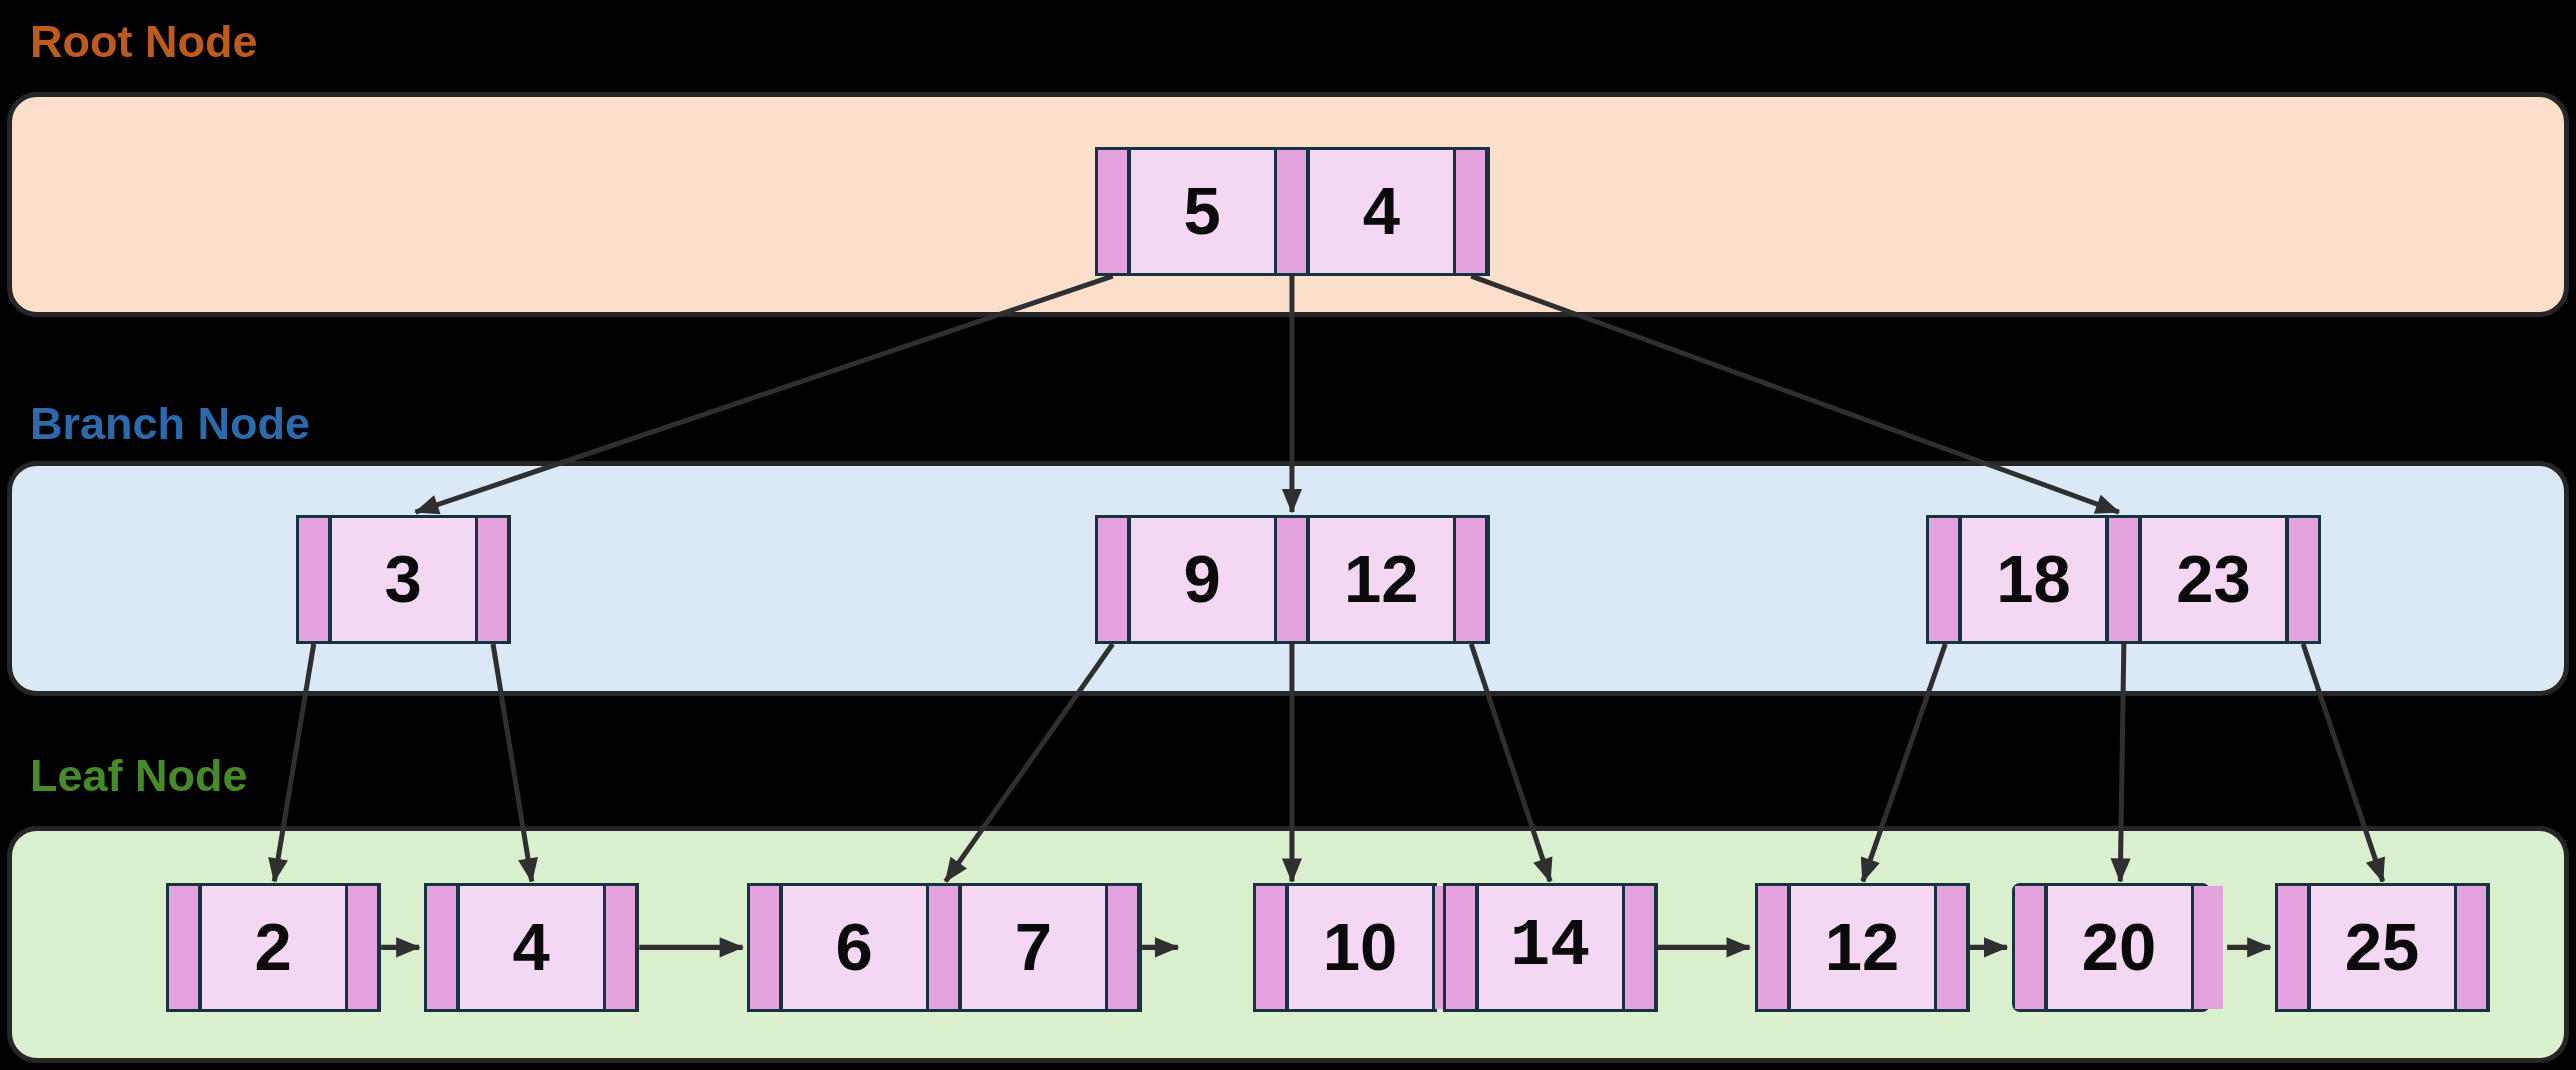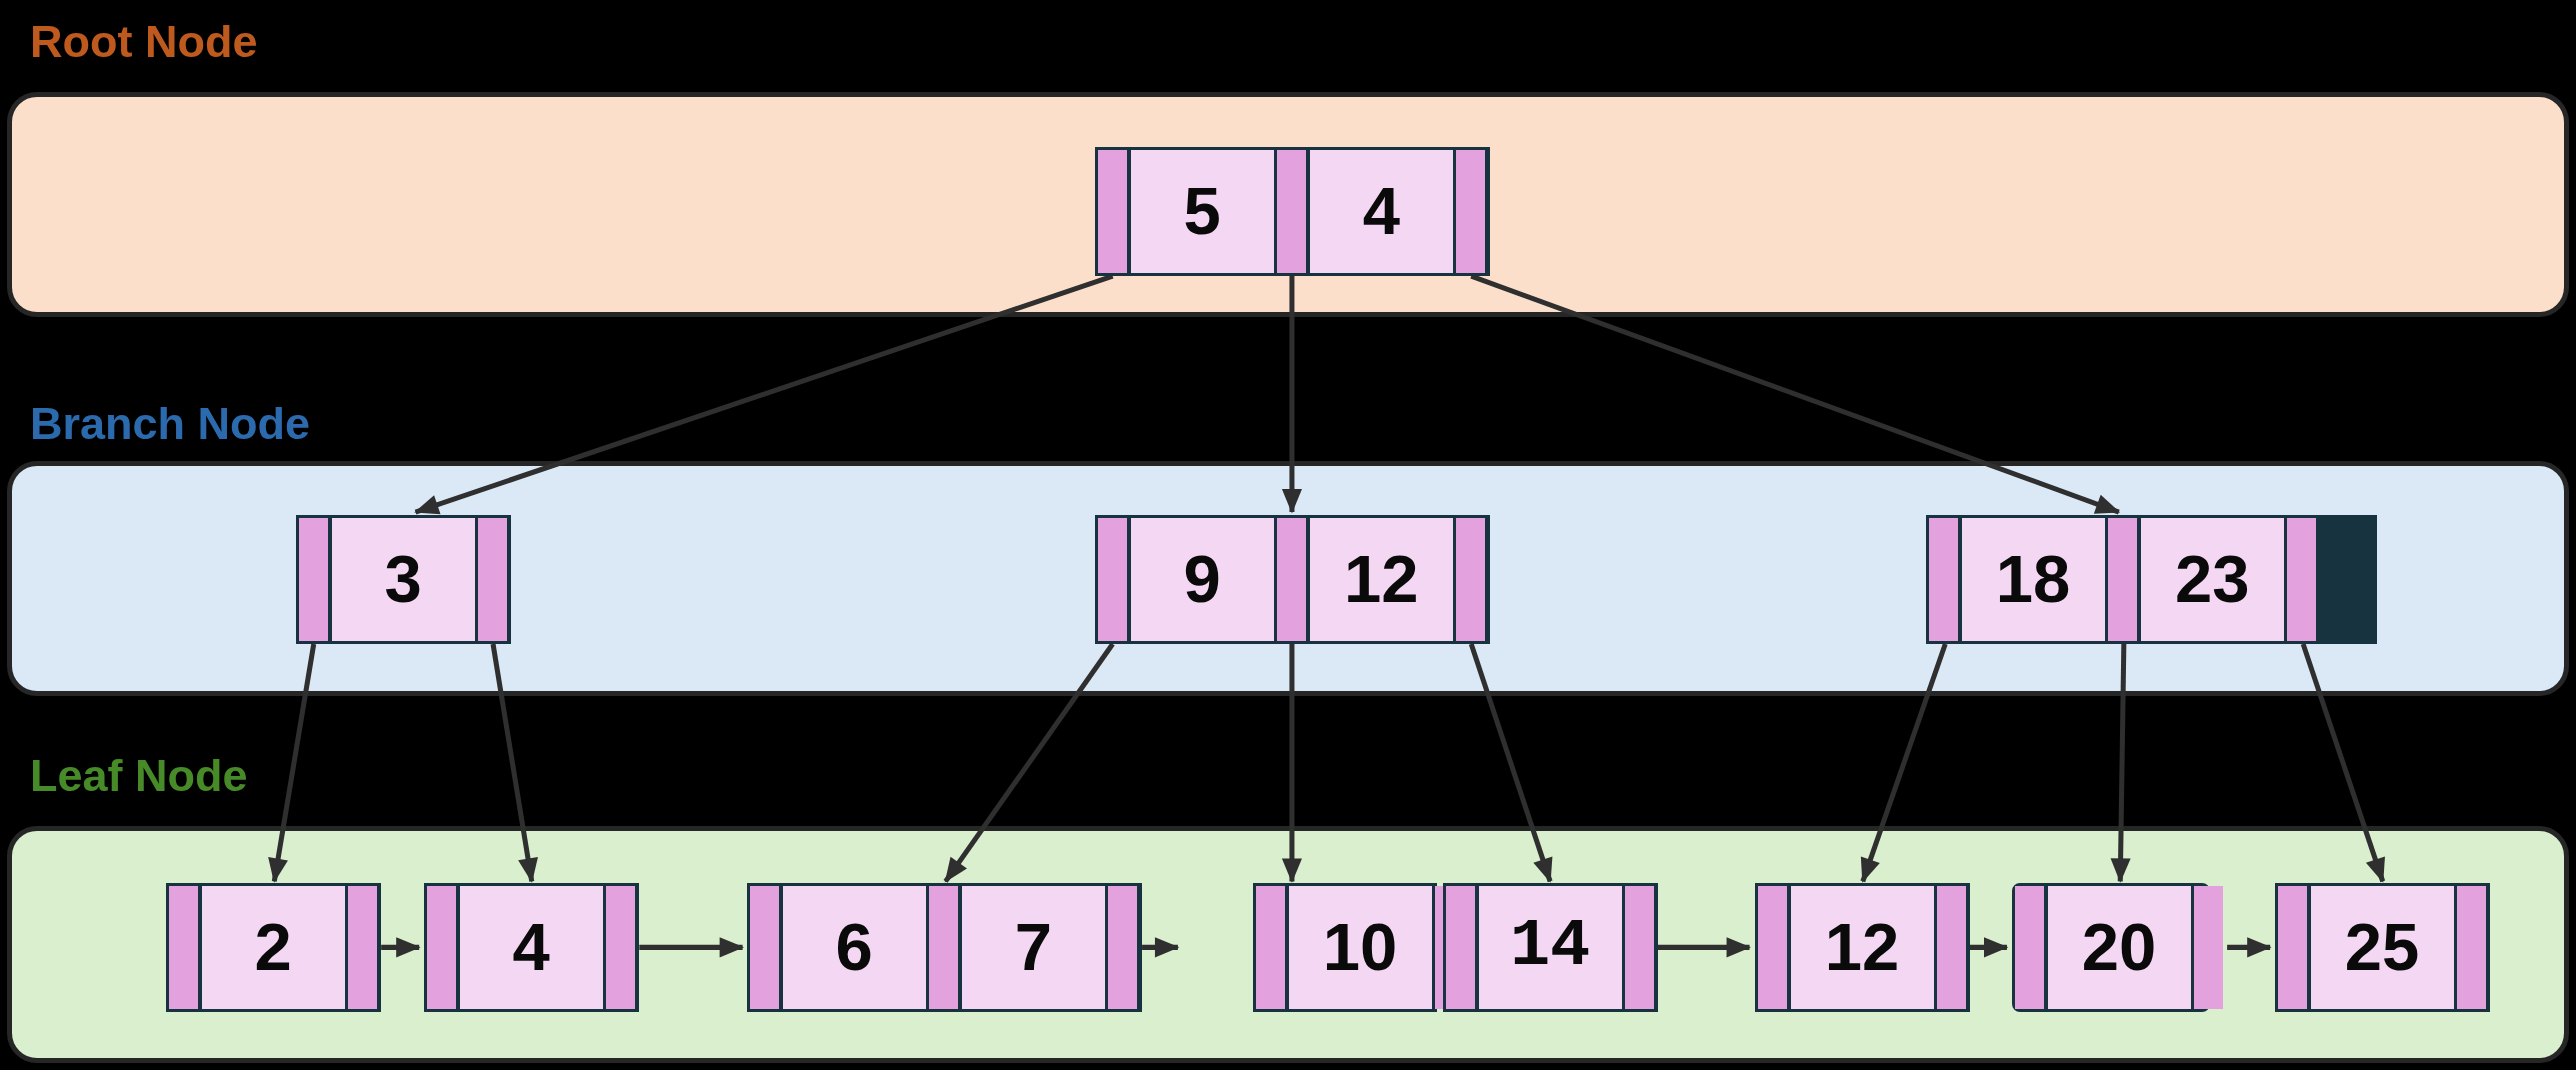--- a/index.html
+++ b/index.html
@@ -62,21 +62,21 @@
     color:#0a0a0a;
     font-size:67px;
     font-weight:bold;
     line-height:121px;
     text-align:center;
   }
   
   #node-root   {left:1095px;top:147px;width:395px;}
   #node-branch1{left:296px; top:515px;width:215px;}
   #node-branch2{left:1095px;top:515px;width:395px;}
-  #node-branch3{left:1926px;top:515px;width:451px;}
+  #node-branch3{left:1926px;top:515px;width:395px;justify-content:space-between;}
   #node-leaf1{left:166px; top:883px;width:215px;}
   #node-leaf2{left:424px; top:883px;width:215px;}
   #node-leaf3{left:747px;top:883px;width:395px;}
   #node-leaf4{left:1253px;top:883px;width:184px;}
   #node-leaf5{left:1443px;top:883px;width:215px;font-family:Liberation Mono, monospace;}
   #node-leaf6{left:1755px;top:883px;width:215px;}
   #node-leaf7{left:2012px;top:883px;width:198px;border-radius:8px;}
   #node-leaf8{left:2275px;top:883px;width:215px;}
 </style>
 </head>

